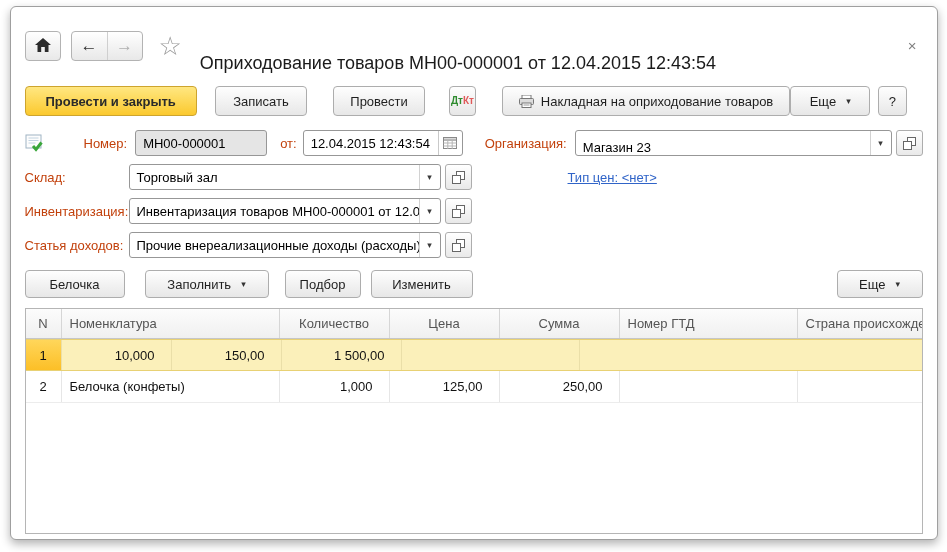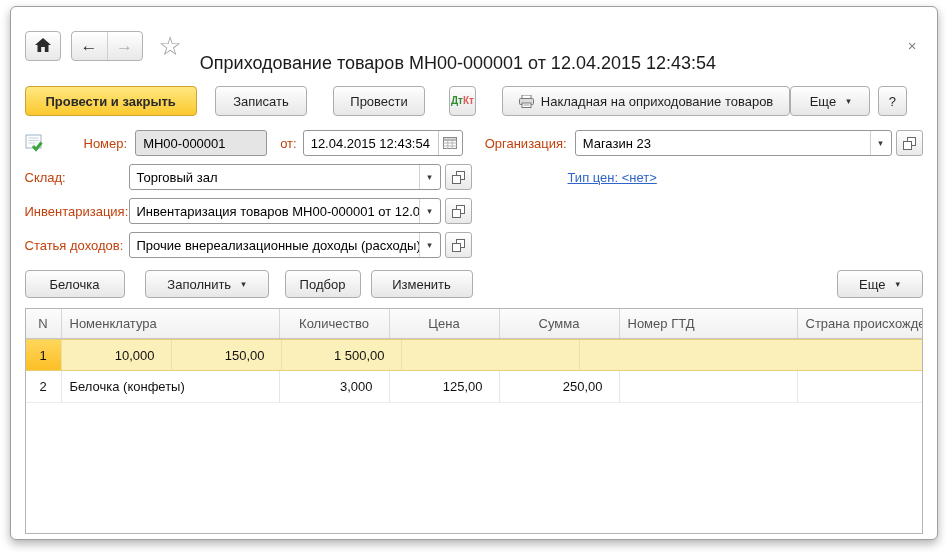--- a/index.html
+++ b/index.html
@@ -180,21 +180,21 @@
               <rect x="0.5" y="0.5" width="13" height="11" fill="#fff" stroke="#888"></rect>
               <rect x="0.5" y="0.5" width="13" height="2.6" fill="#d9d9d9" stroke="#888"></rect>
               <line x1="4.8" y1="3" x2="4.8" y2="12" stroke="#b5b5b5"></line>
               <line x1="9.2" y1="3" x2="9.2" y2="12" stroke="#b5b5b5"></line>
               <line x1="0.5" y1="6" x2="13.5" y2="6" stroke="#b5b5b5"></line>
               <line x1="0.5" y1="9" x2="13.5" y2="9" stroke="#b5b5b5"></line>
             </svg>
         </span>
       </div>
       <span class="flabel" style="margin:0 8px 0 22px;">Организация:</span>
-      <div class="combo" style="flex:1;">
+      <div class="combo" style="flex:1;align-items:flex-end;">
         <span class="val">Магазин 23</span>
         <span class="arrow">▾</span>
       </div>
       <span class="sq-btn">
         <svg width="13" height="13" viewBox="0 0 13 13">
             <rect x="4.5" y="0.5" width="8" height="8" fill="#fff" stroke="#666"></rect>
             <rect x="0.5" y="4.5" width="8" height="8" fill="#fff" stroke="#666"></rect>
           </svg>
       </span>
     </div>
@@ -271,21 +271,21 @@
       <div class="c0">1</div>
       <div class="c2">10,000</div>
       <div class="c3">150,00</div>
       <div class="c4">1 500,00</div>
       <div class="c5"></div>
       <div class="c6"></div>
     </div>
     <div class="g-row">
       <div class="c0">2</div>
       <div class="c1">Белочка (конфеты)</div>
-      <div class="c2">3,000</div>
+      <div class="c2">1,000</div>
       <div class="c3">125,00</div>
       <div class="c4">250,00</div>
       <div class="c5"></div>
       <div class="c6"></div>
     </div>
   </div>
 
   <div class="hscroll">
     <span class="hs-arrow hs-left"></span>
     <div class="hs-thumb"></div>

